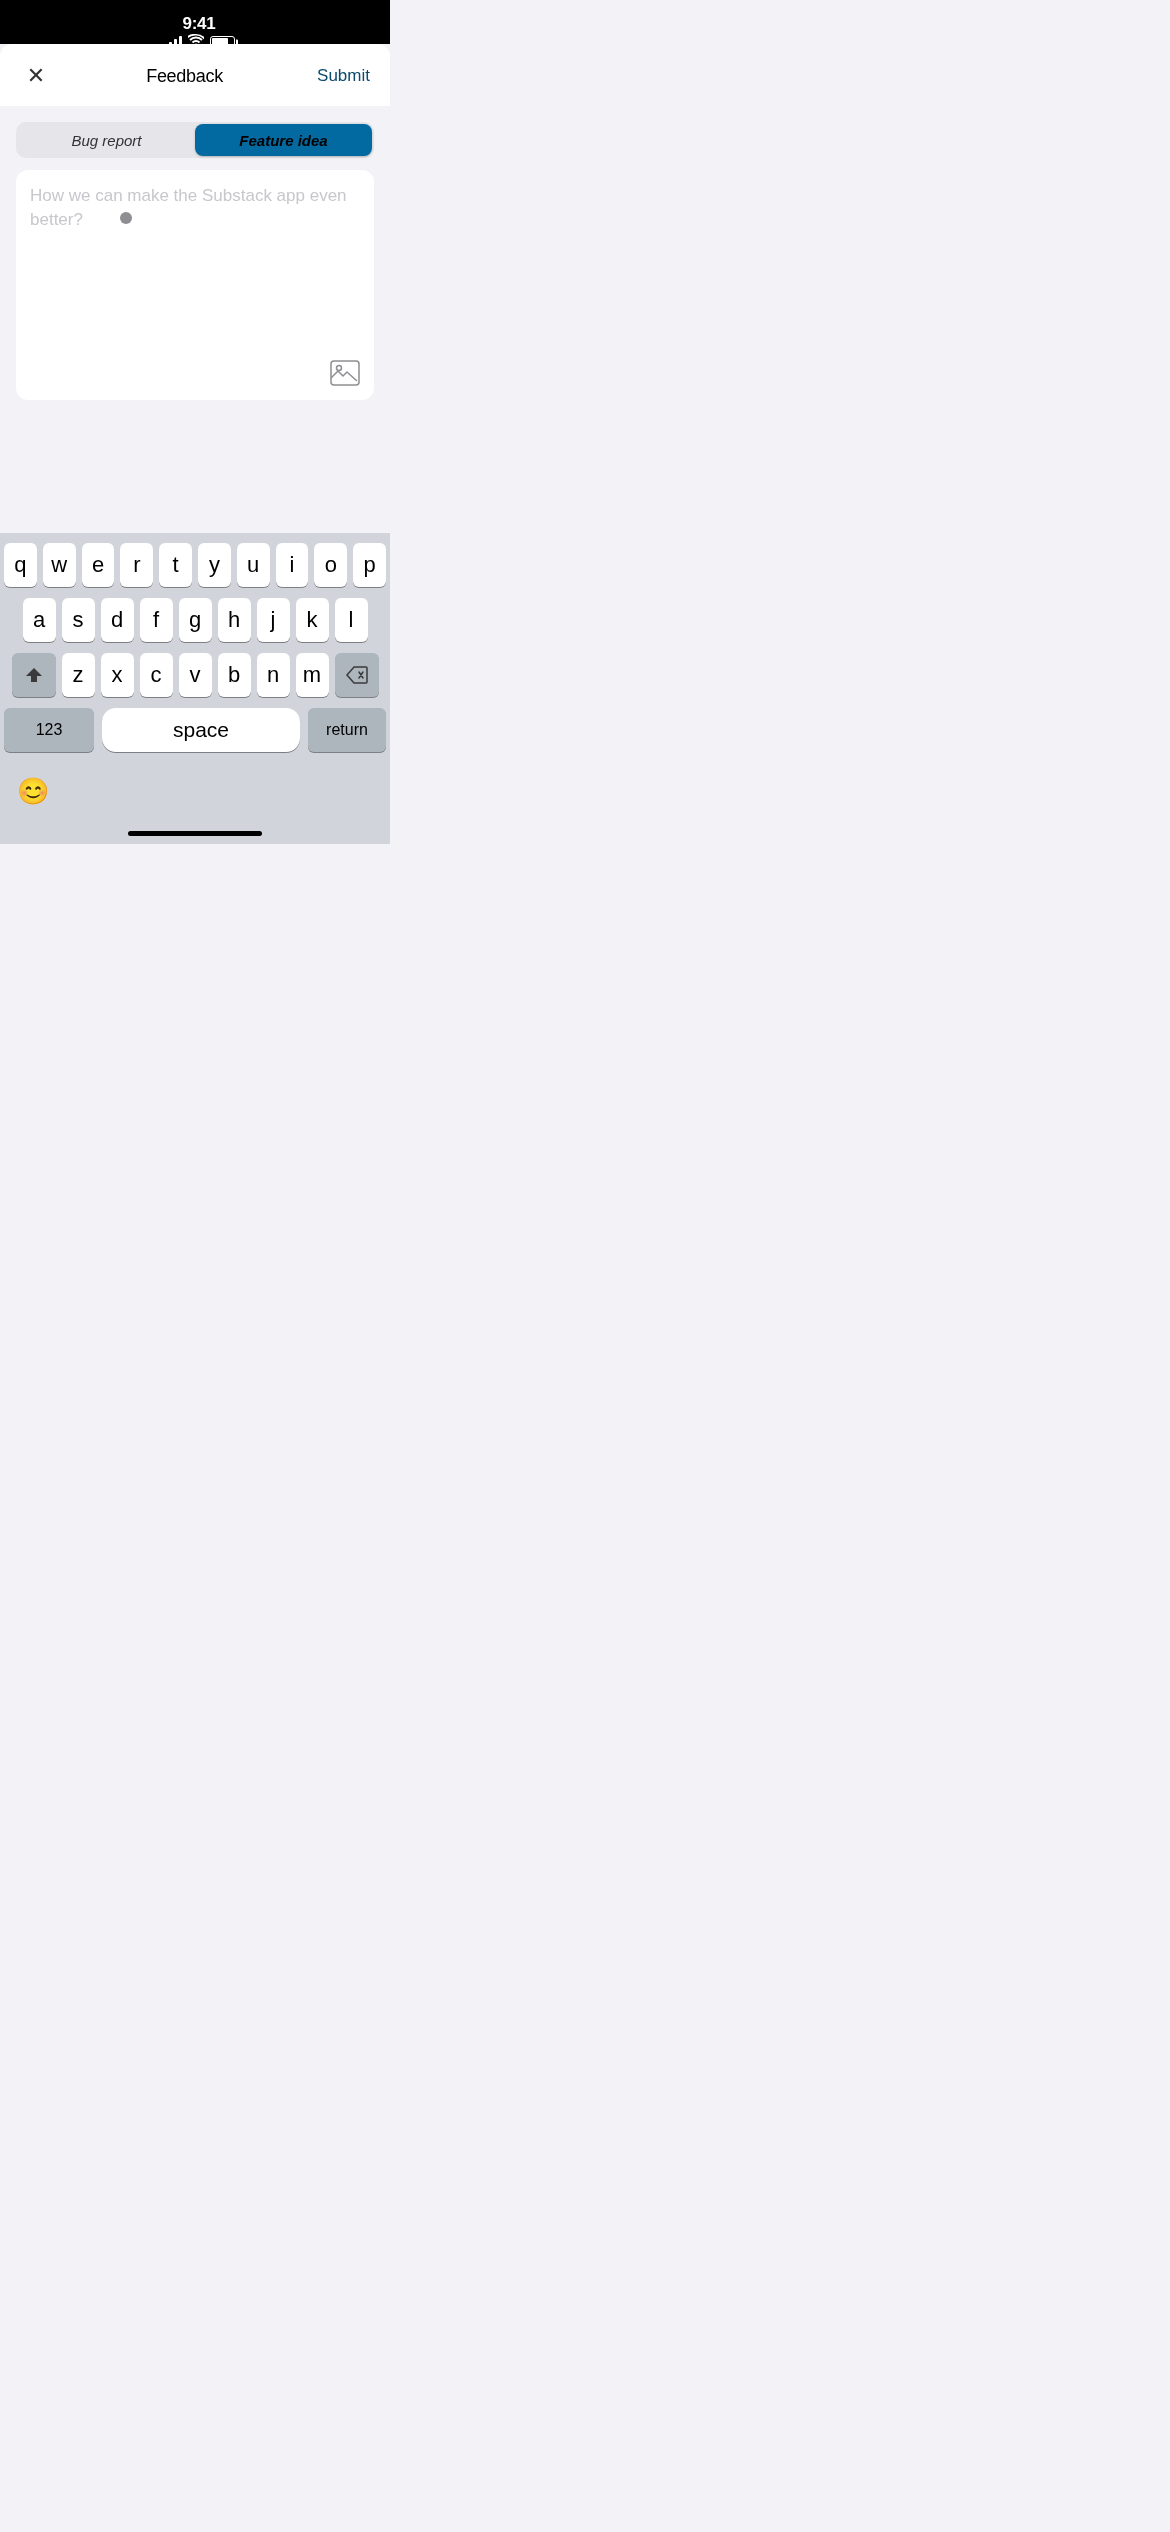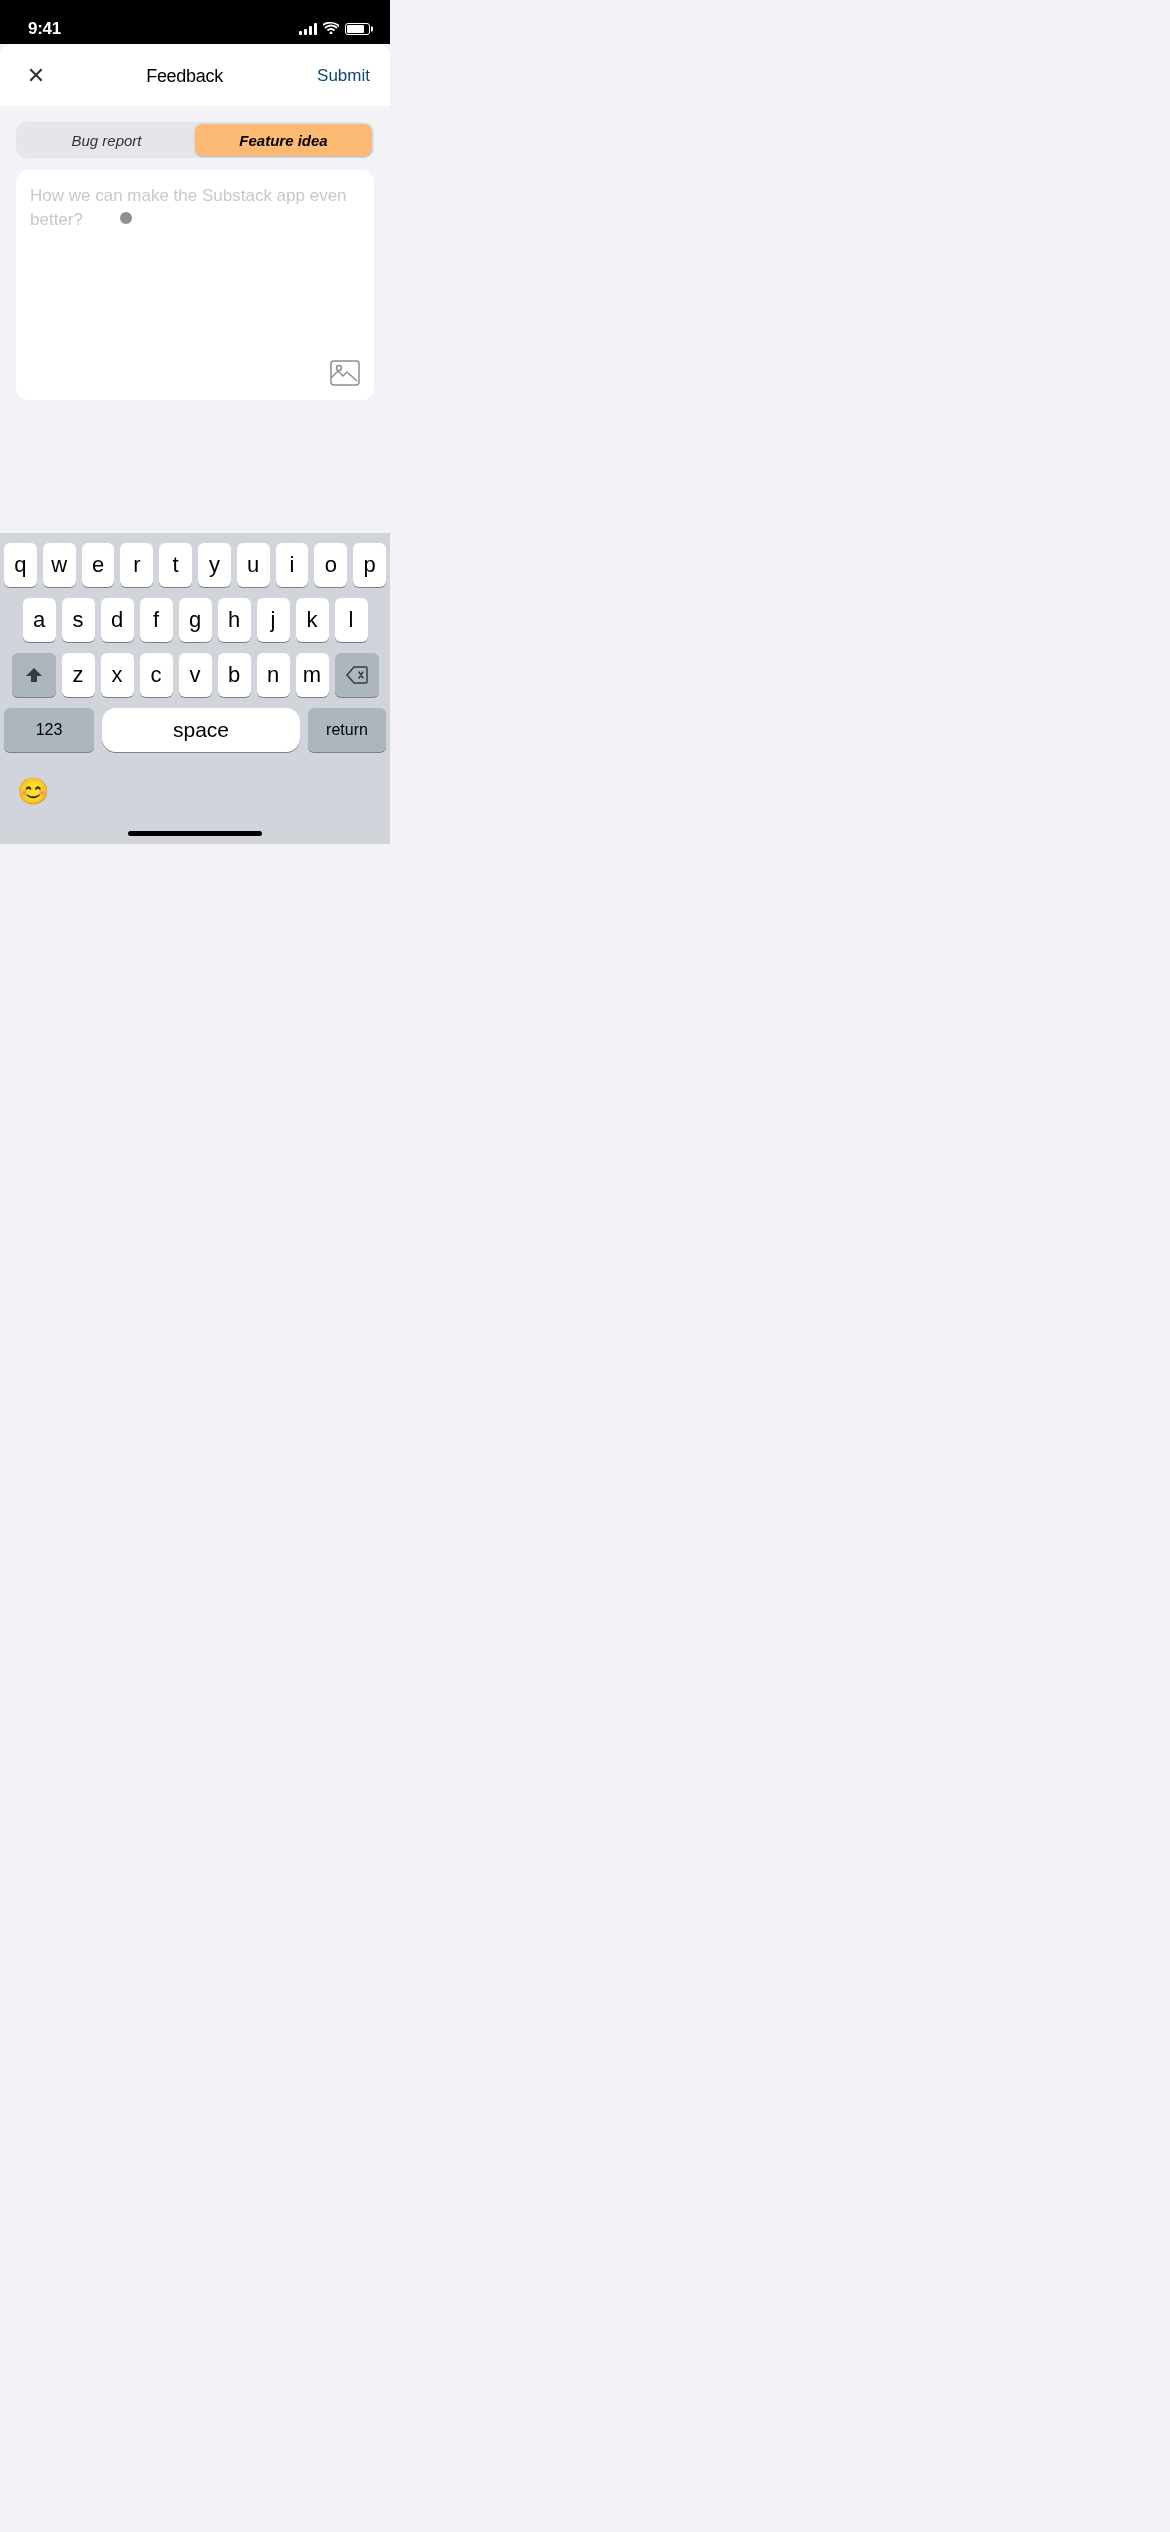--- a/index.html
+++ b/index.html
@@ -20,20 +20,21 @@
 
     
     .status-bar {
       width: 100%;
       height: 44px;
       background: #000;
       display: flex;
       align-items: center;
       justify-content: space-between;
       padding: 14px 20px 0 28px;
+      flex-direction: column;
     }
 
     .status-time {
       color: #fff;
       font-size: 17px;
       font-weight: 600;
       letter-spacing: -0.3px;
     }
 
     .status-icons {
@@ -160,21 +161,21 @@
       align-items: center;
       justify-content: center;
       font-size: 15px;
       font-weight: 500;
       color: #000;
       border-radius: 8px;
       cursor: pointer;
     }
 
     .seg-option.active {
-      background: #fdba74;
+      background: #0369a1;
       box-shadow: 0 1px 3px rgba(0,0,0,0.15), 0 0.5px 1px rgba(0,0,0,0.08);
       font-weight: 600;
     }
 
     .seg-option.inactive {
       color: #333;
       font-weight: 400;
     }
 
     

